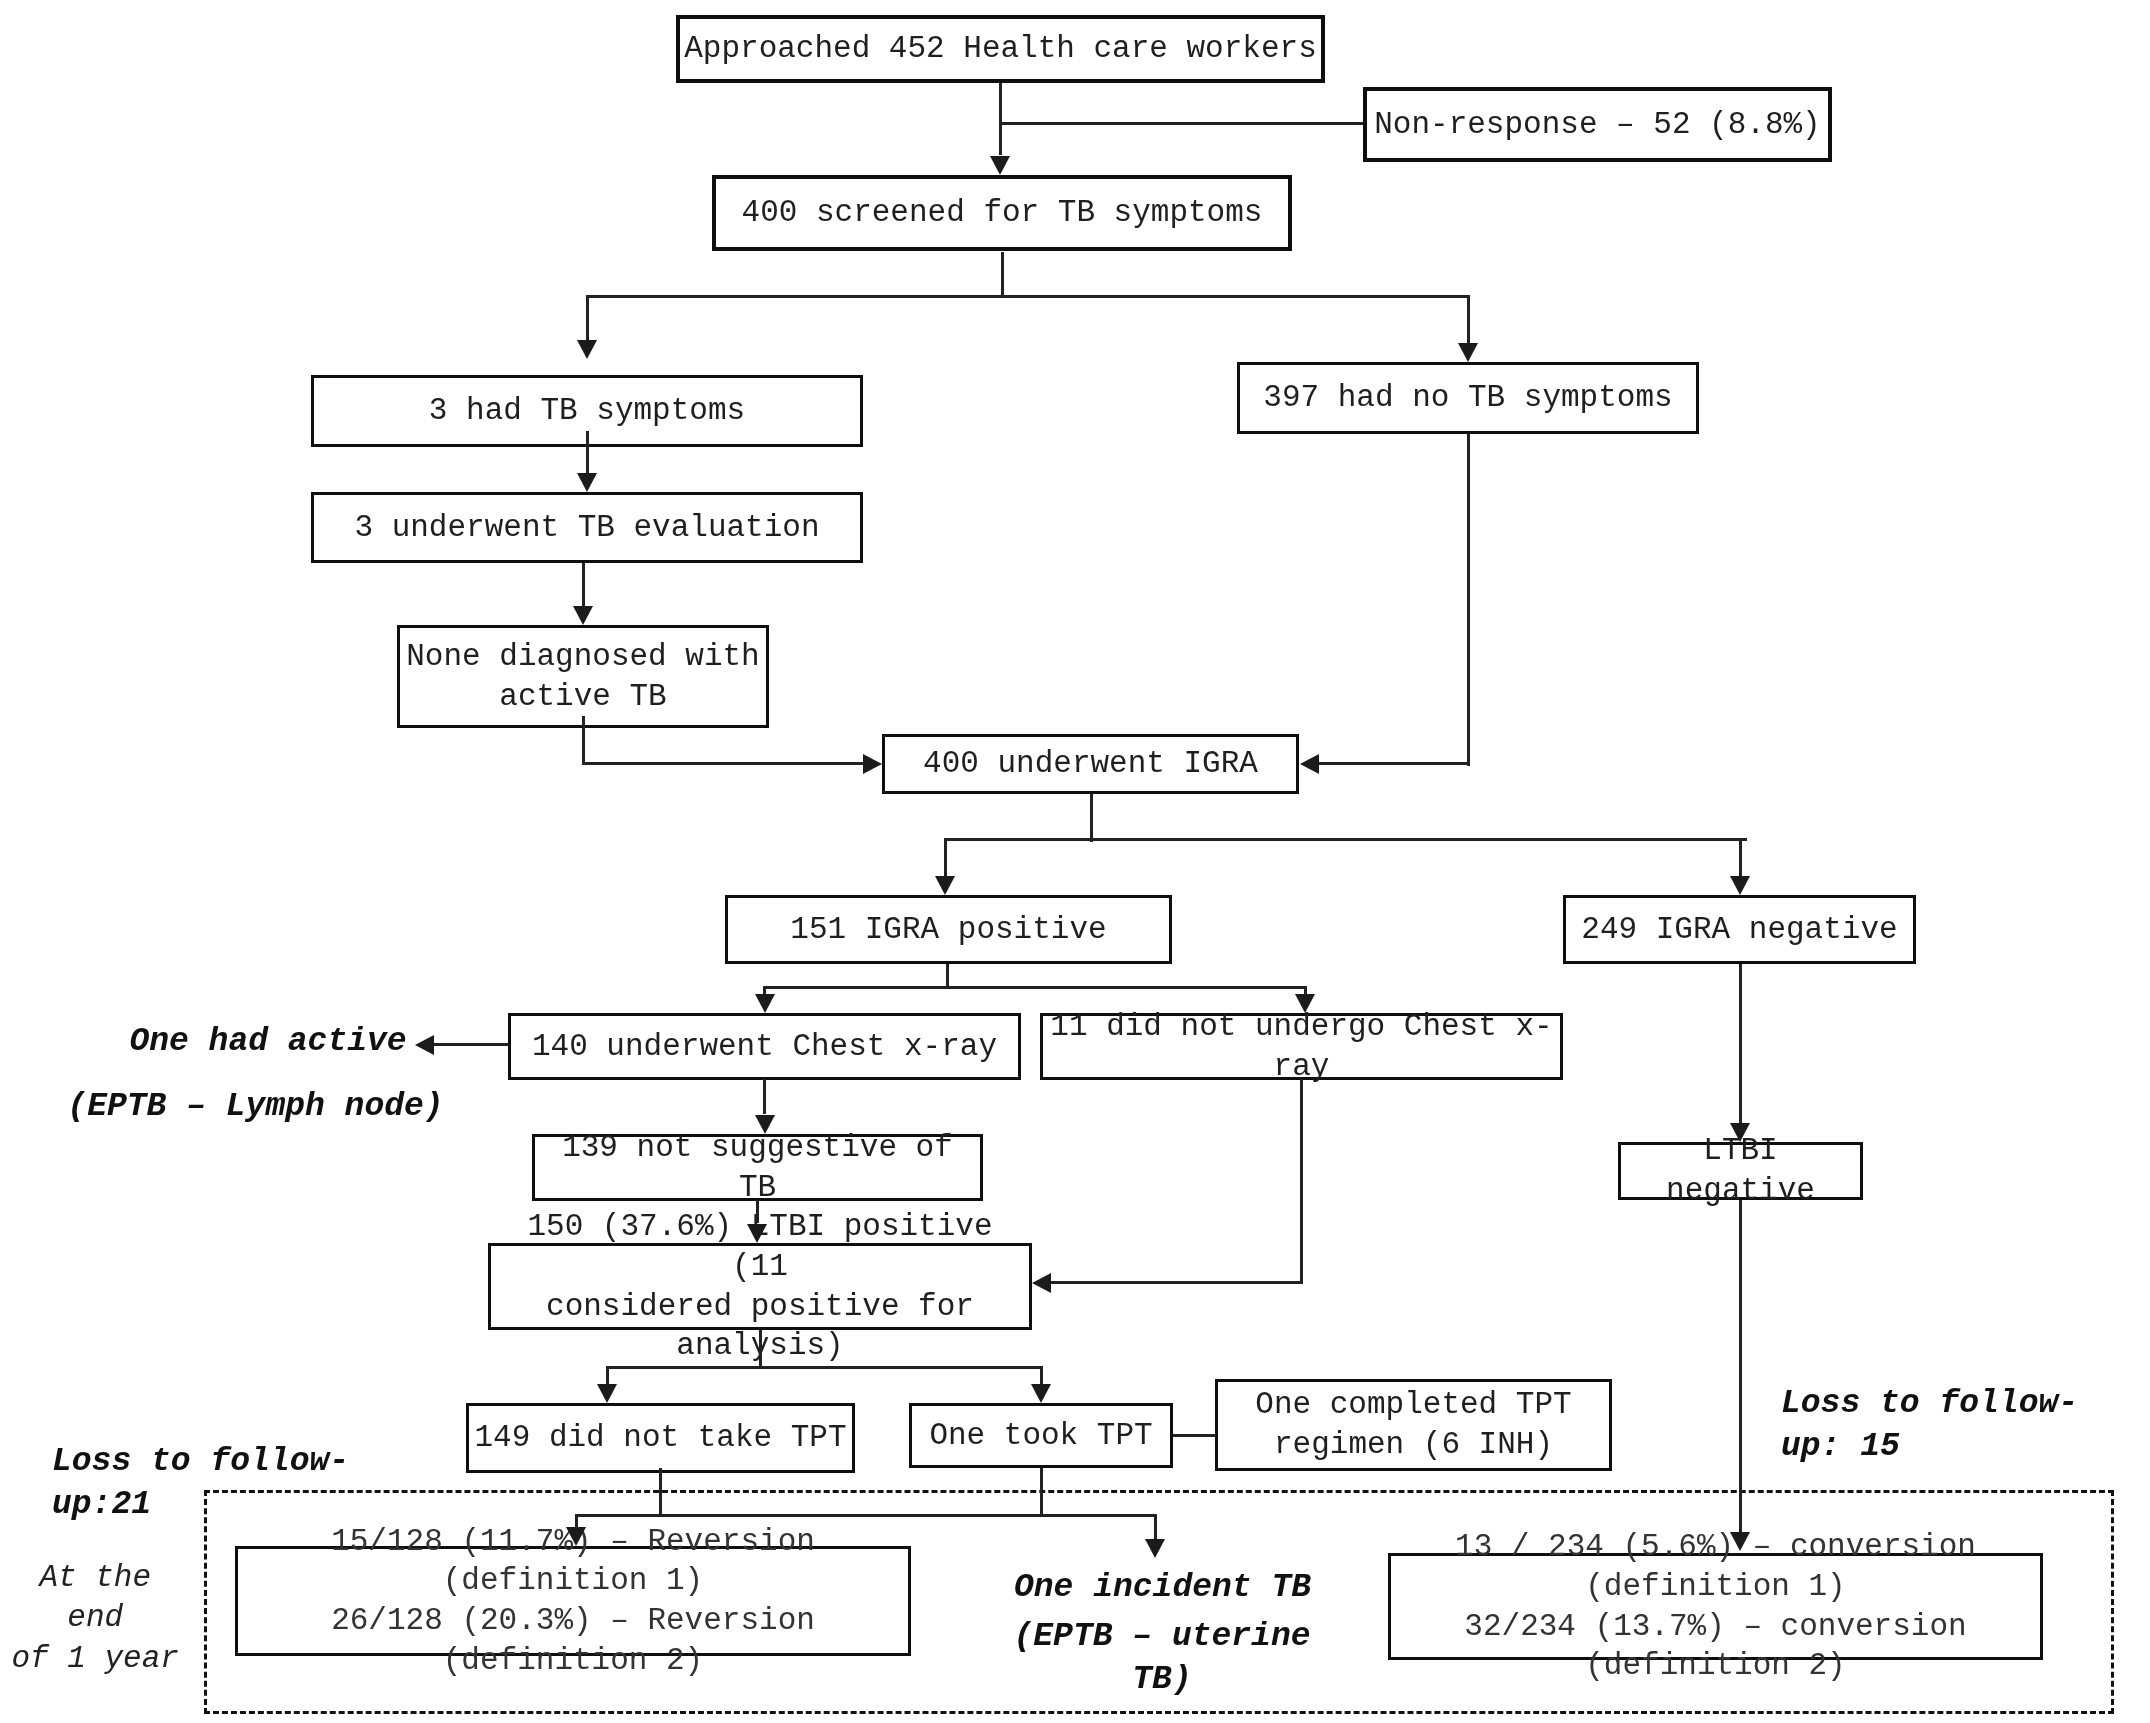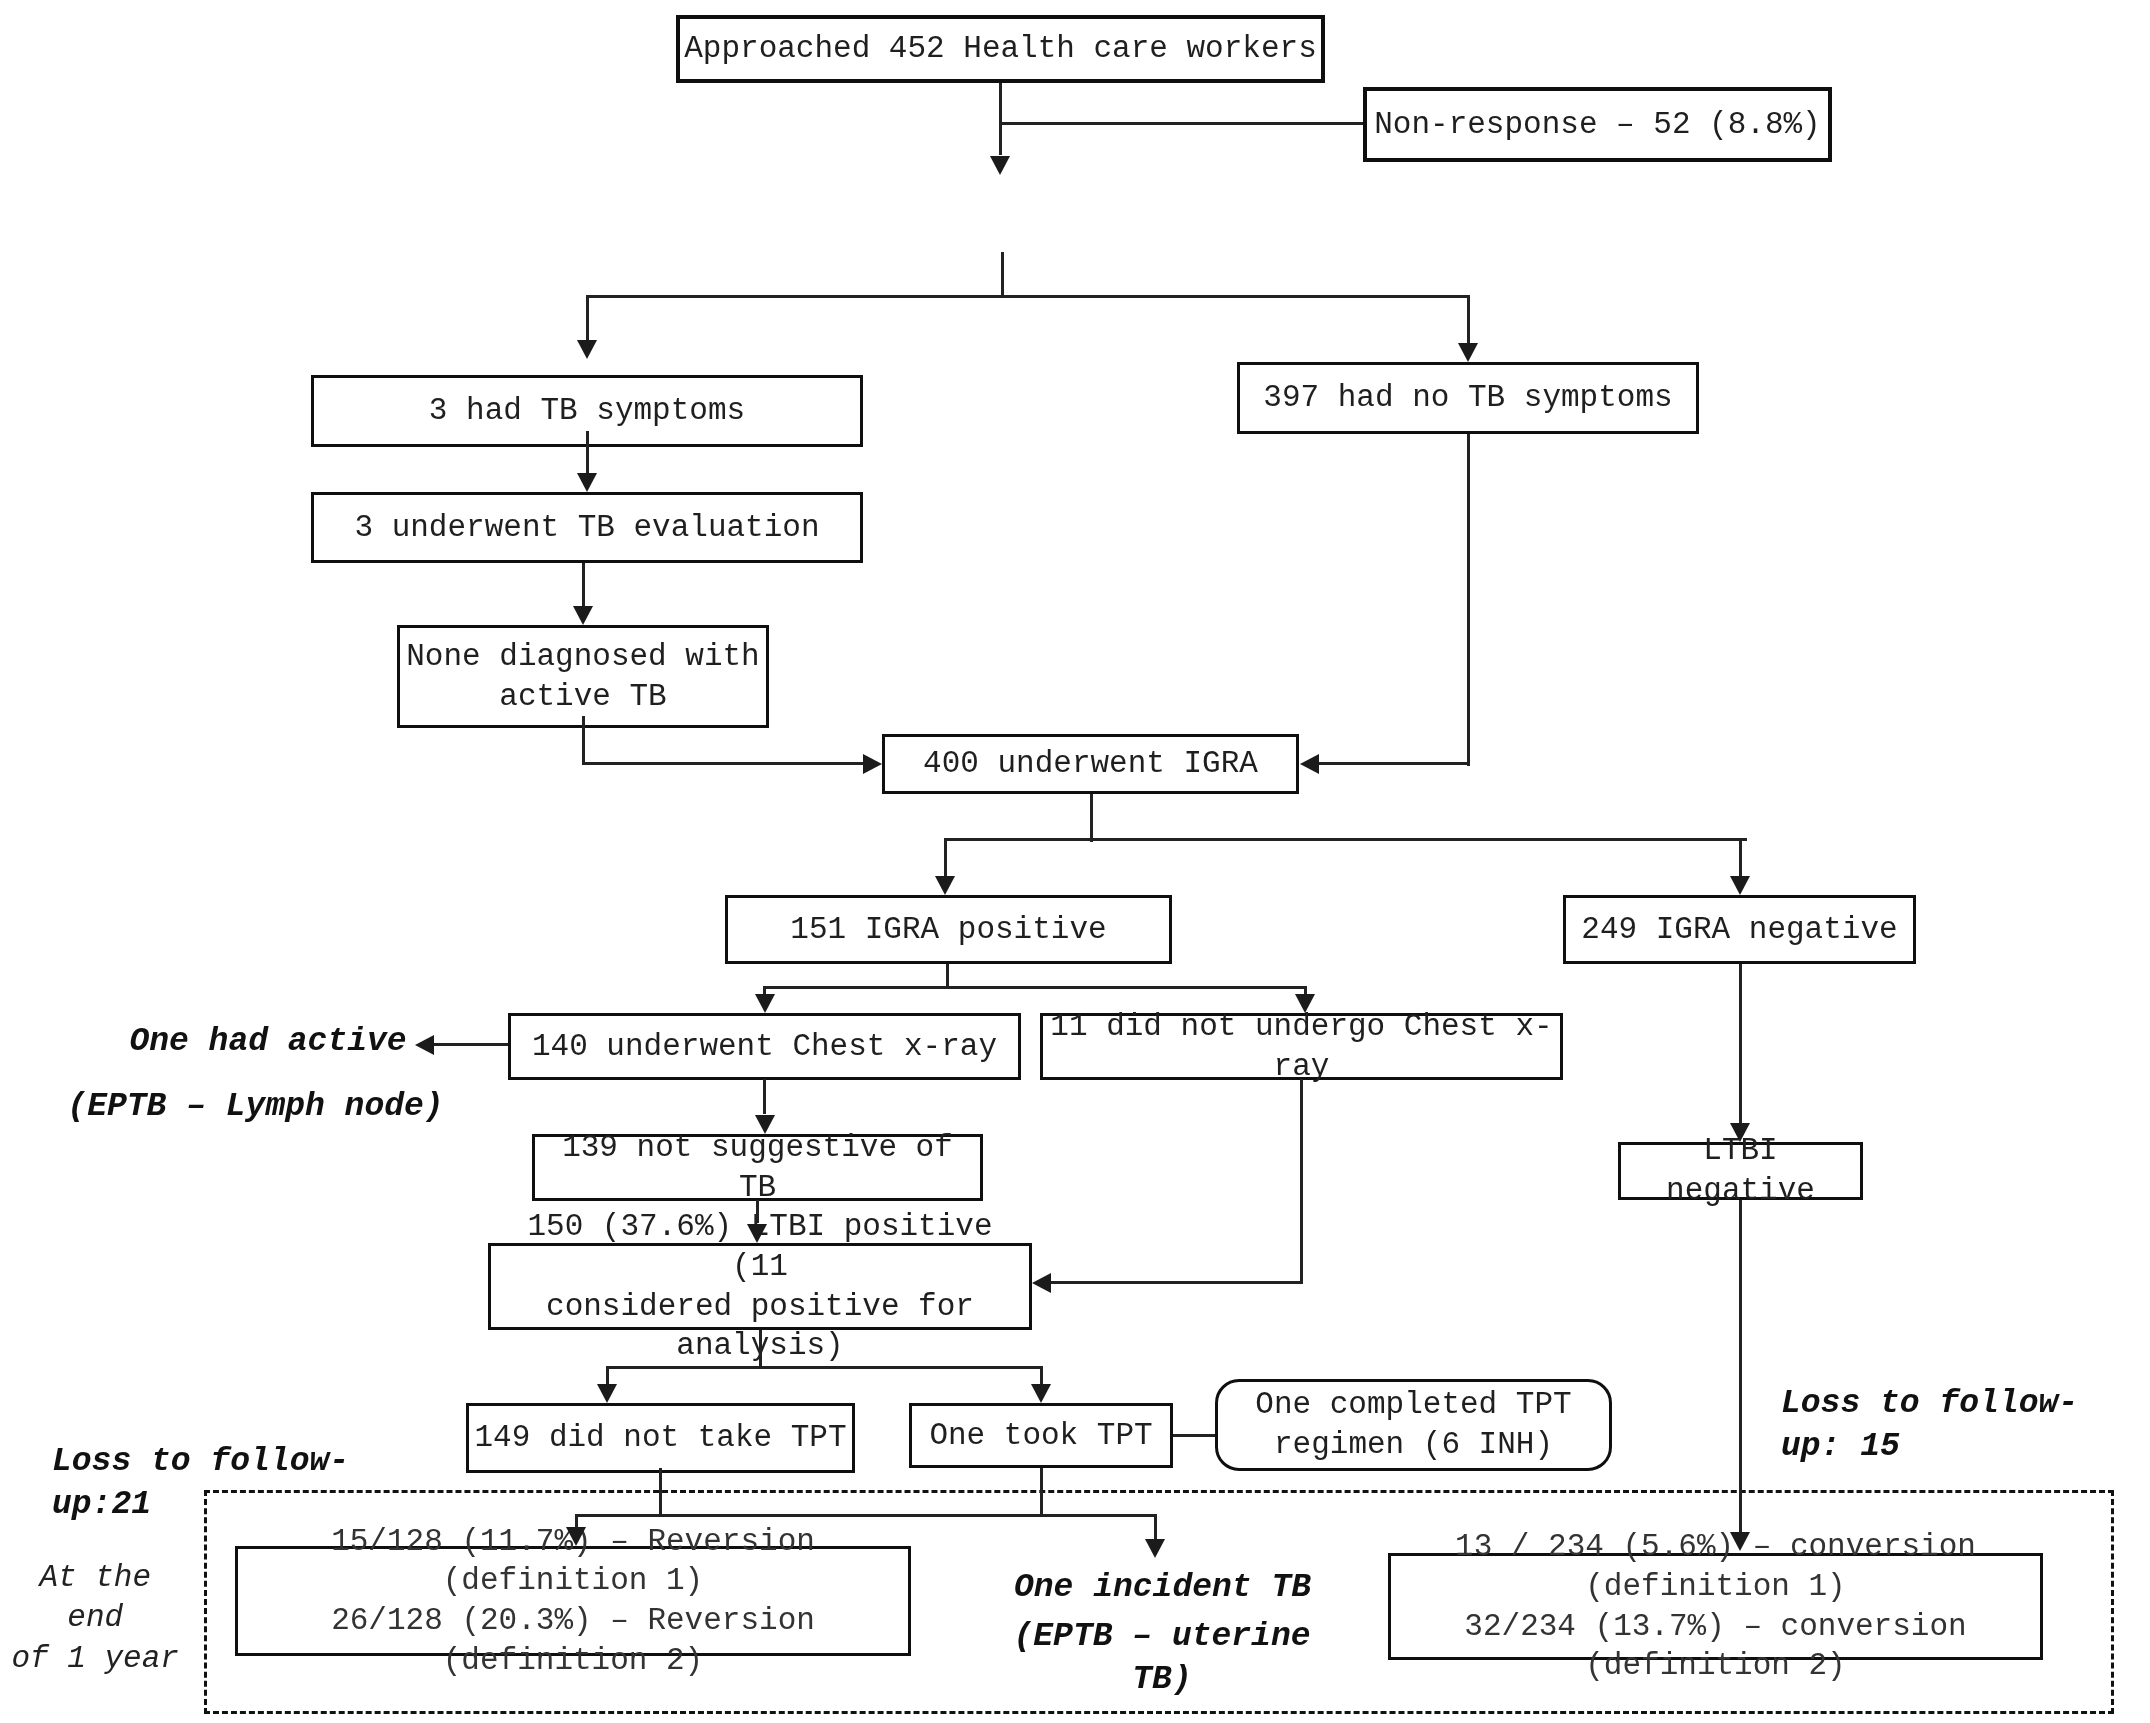--- a/index.html
+++ b/index.html
@@ -51,20 +51,21 @@
 </style>
 </head>
 <body>
 
 <div id="canvas">
 
   <div class="box thick" style="left:676px;top:15px;width:649px;height:68px;">Approached 452 Health care workers</div>
 
   <div class="box thick" style="left:1363px;top:87px;width:469px;height:75px;">Non-response – 52 (8.8%)</div>
 
+  <div class="box thick" style="left:712px;top:175px;width:580px;height:76px;">400 screened for TB symptoms</div>
 
   <div class="box" style="left:311px;top:359px;width:552px;height:72px;margin-top:16px;">3 had TB symptoms</div>
 
   <div class="box" style="left:1237px;top:362px;width:462px;height:72px;">397 had no TB symptoms</div>
 
   <div class="box" style="left:311px;top:492px;width:552px;height:71px;">3 underwent TB evaluation</div>
 
   <div class="box" style="left:397px;top:625px;width:372px;height:103px;">None diagnosed with
 active TB</div>
 
@@ -82,21 +83,21 @@
 
   <div class="box" style="left:1618px;top:1142px;width:245px;height:58px;">LTBI negative</div>
 
   <div class="box" style="left:488px;top:1243px;width:544px;height:87px;">150 (37.6%) LTBI positive (11
 considered positive for analysis)</div>
 
   <div class="box" style="left:466px;top:1403px;width:389px;height:70px;">149 did not take TPT</div>
 
   <div class="box" style="left:909px;top:1403px;width:264px;height:65px;">One took TPT</div>
 
-  <div class="box" style="left:1215px;top:1379px;width:397px;height:92px;border-radius:24px;">One completed TPT
+  <div class="box" style="left:1215px;top:1379px;width:397px;height:92px;">One completed TPT
 regimen (6 INH)</div>
 
   <div class="box stat" style="left:235px;top:1546px;width:676px;height:110px;">15/128 (11.7%) – Reversion (definition 1)
 26/128 (20.3%) – Reversion (definition 2)</div>
 
   <div class="box stat" style="left:1388px;top:1553px;width:655px;height:107px;">13 / 234 (5.6%) – conversion (definition 1)
 32/234 (13.7%) – conversion (definition 2)</div>
 
   <div class="dashedbox" style="left:204px;top:1490px;width:1910px;height:224px;"></div>
 

